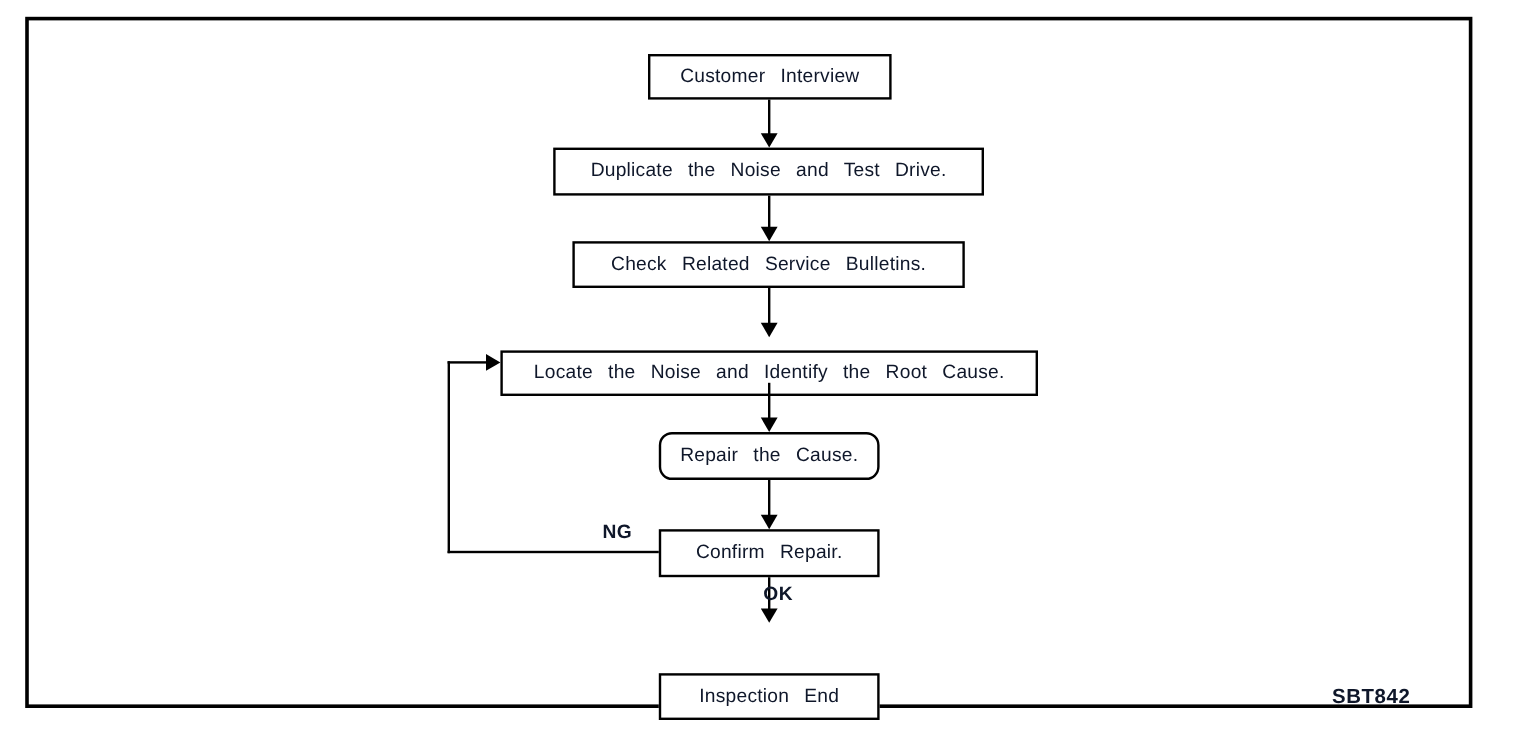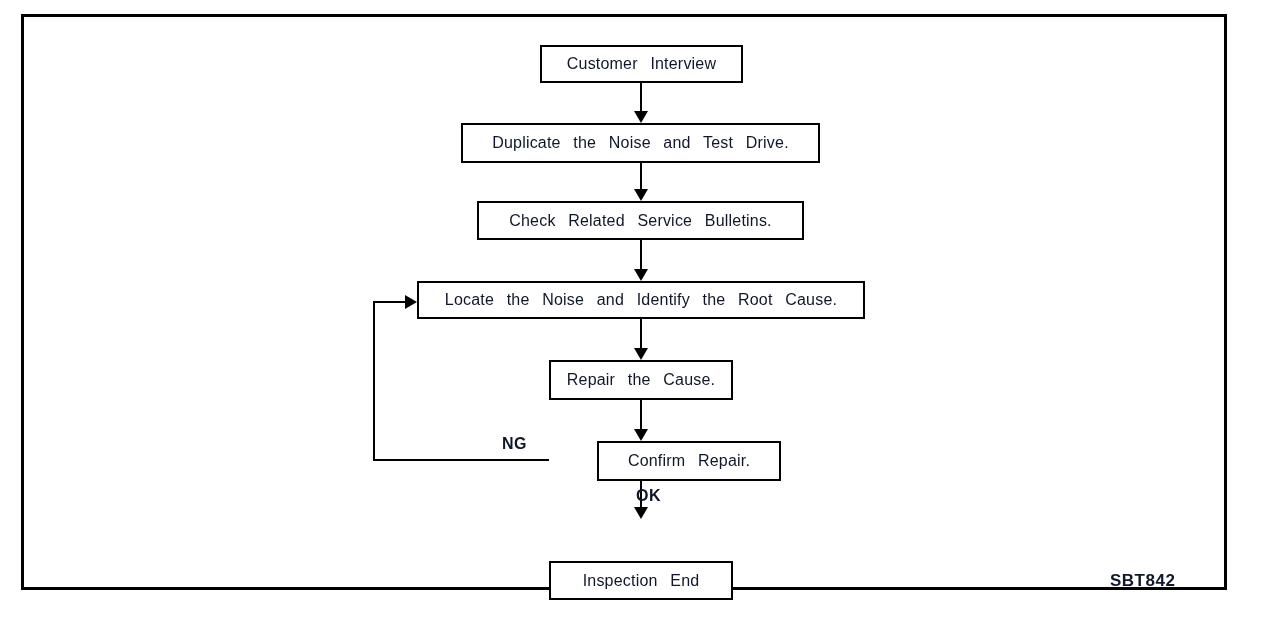--- a/index.html
+++ b/index.html
@@ -86,25 +86,25 @@
 <div id="canvas">
 
   <div class="frame"></div>
 
   <div class="node" style="left:540px; top:45px; width:203px; height:38px;">Customer Interview</div>
 
   <div class="node" style="left:461px; top:123px; width:359px; height:40px;">Duplicate the Noise and Test Drive.</div>
 
   <div class="node" style="left:477px; top:201px; width:327px; height:39px;">Check Related Service Bulletins.</div>
 
-  <div class="node" style="left:417px; top:281px; width:448px; height:38px;">Locate the Noise and Identify the Root Cause.</div>
+  <div class="node" style="left:417px; top:292px; width:448px; height:38px;">Locate the Noise and Identify the Root Cause.</div>
 
-  <div class="node" style="left:549px; top:360px; width:184px; height:40px;">Repair the Cause.</div>
+  <div class="node" style="left:549px; top:360px; width:184px; height:40px;border-radius:11px;">Repair the Cause.</div>
 
-  <div class="node" style="left:549px; top:441px; width:184px; height:40px;margin-left:48px;">Confirm Repair.</div>
+  <div class="node" style="left:549px; top:441px; width:184px; height:40px;">Confirm Repair.</div>
 
   <div class="node" style="left:549px; top:519px; width:184px; height:39px;margin-top:42px;">Inspection End</div>
 
   <div class="vline" style="left:640px; top:83px;  height:29px;"></div>
   <div class="arrow-down" style="left:634px; top:111px;"></div>
 
   <div class="vline" style="left:640px; top:163px; height:27px;"></div>
   <div class="arrow-down" style="left:634px; top:189px;"></div>
 
   <div class="vline" style="left:640px; top:240px; height:30px;"></div>

